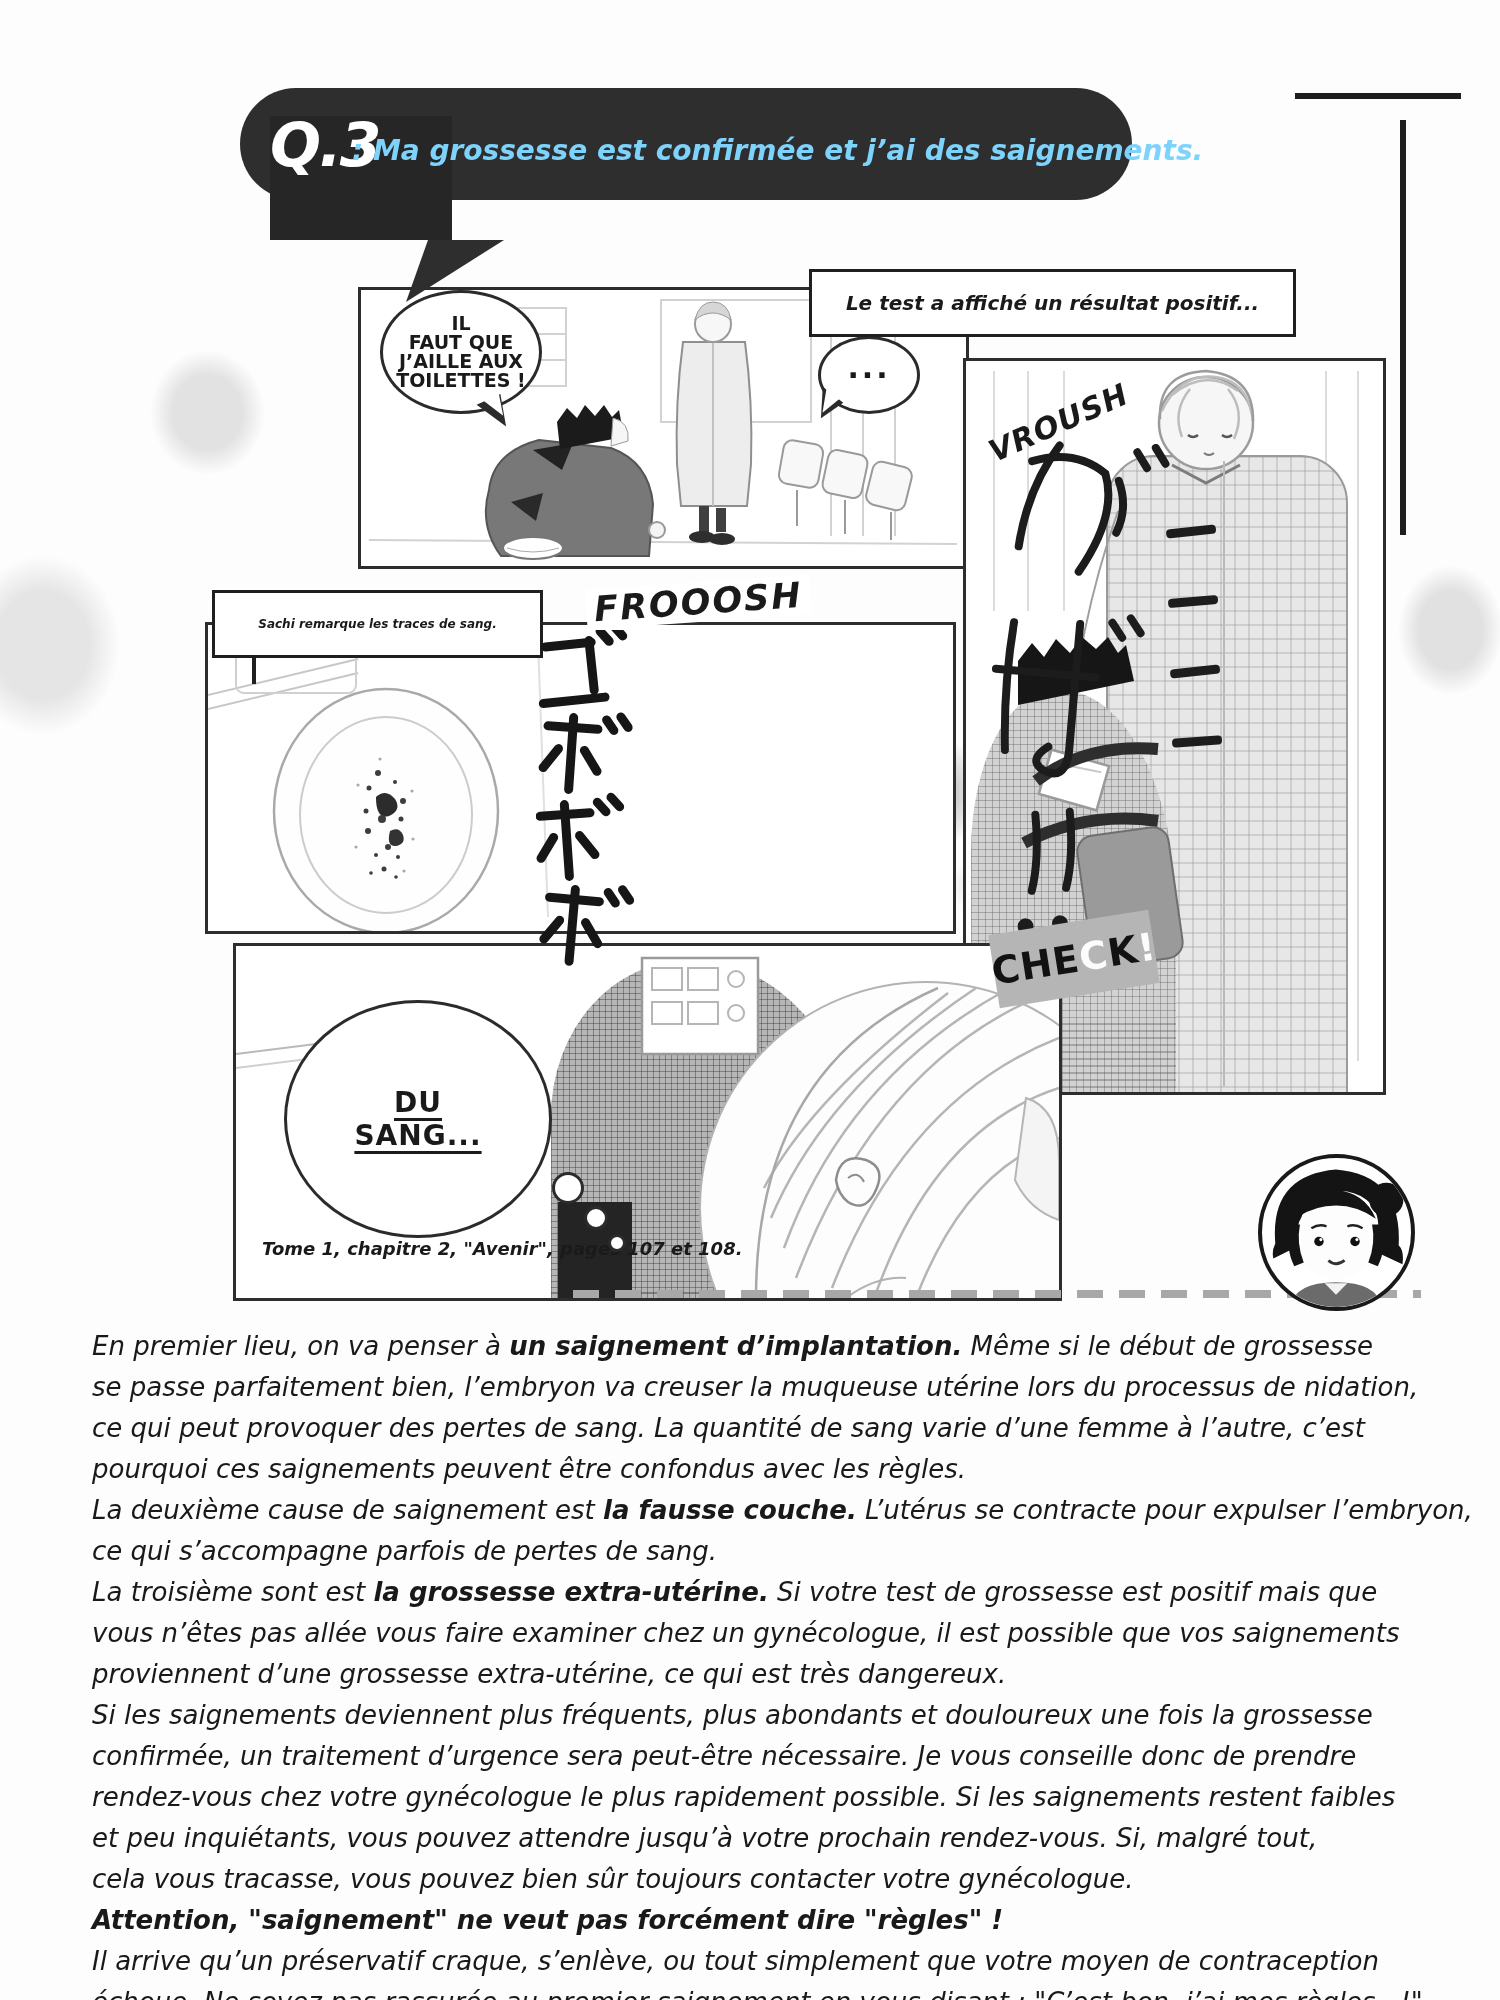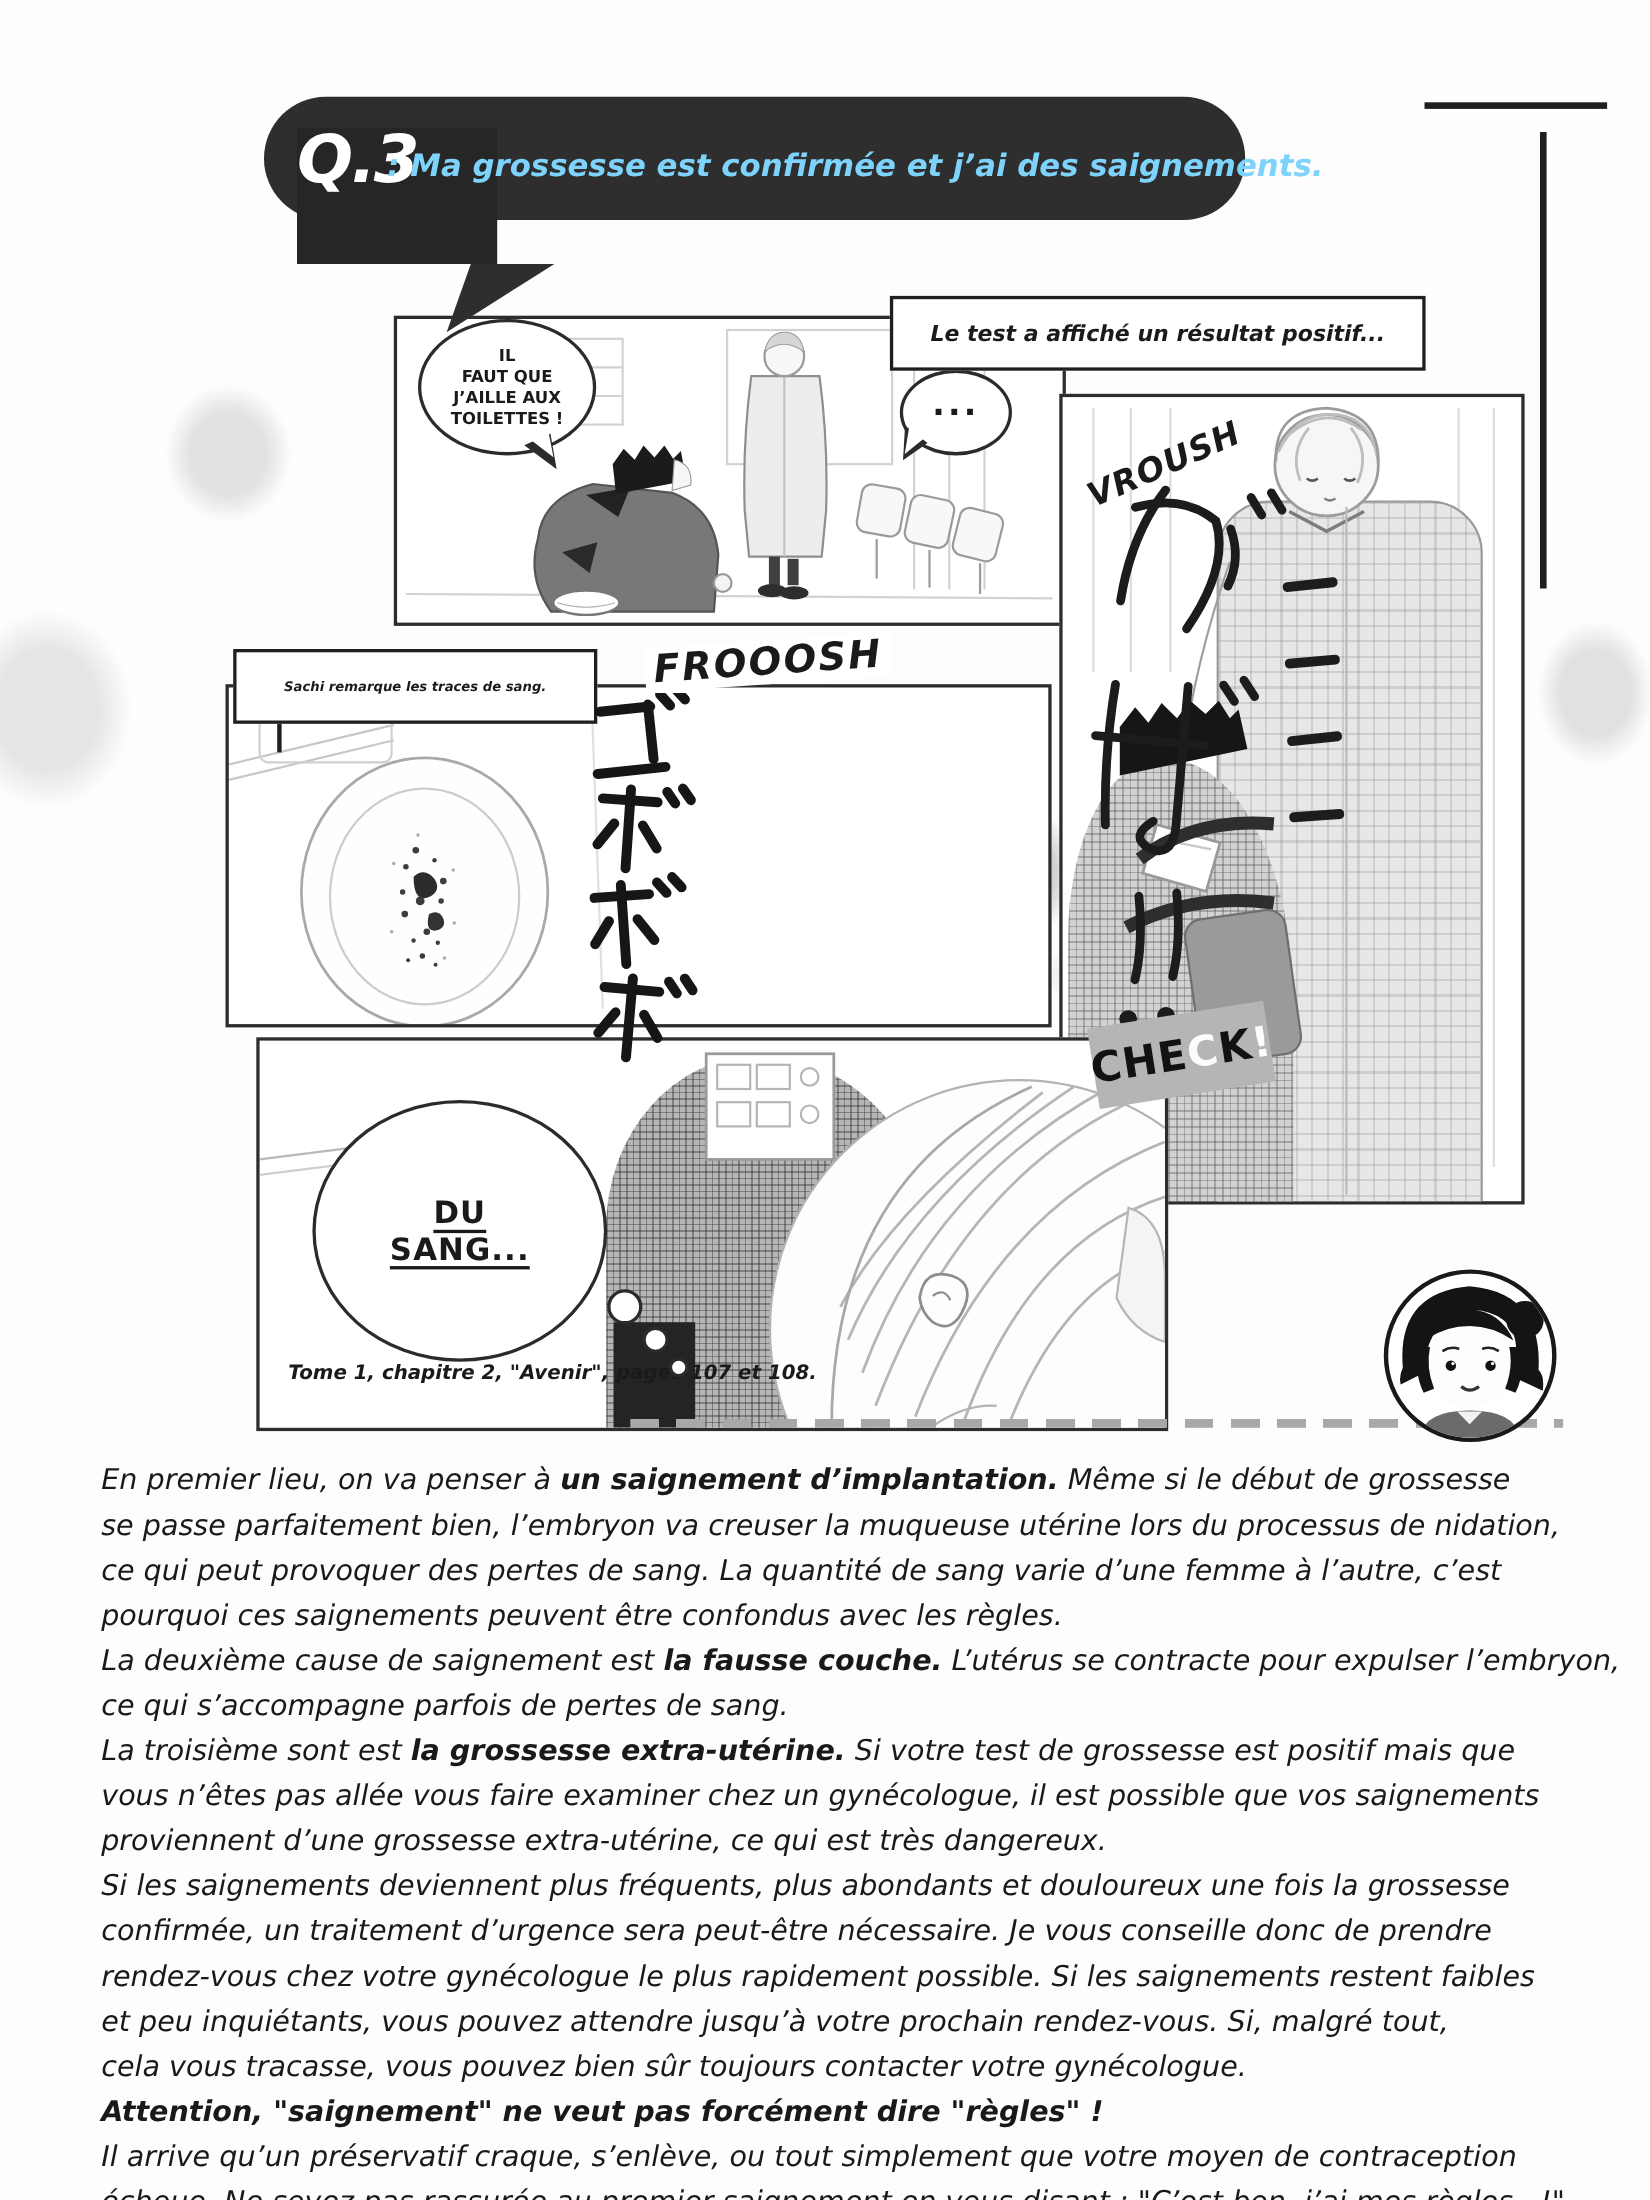--- a/index.html
+++ b/index.html
@@ -33,21 +33,21 @@
   .panel svg{position:absolute;left:0;top:0;}
   
   .capbox{position:absolute;background:#fff;border:3px solid #1f1f1f;display:flex;align-items:center;justify-content:center;
           font-style:italic;font-weight:700;z-index:6;text-align:right;}
   .cap1{left:809px;top:269px;width:481px;height:62px;font-size:20px;}
   .cap2{left:212px;top:590px;width:325px;height:62px;font-size:12px;}
   .cap2line{left:252px;top:650px;width:4px;height:34px;background:#1f1f1f;z-index:5;}
   
   .bub{position:absolute;background:#fff;border:3px solid #2b2b2b;border-radius:50%;z-index:3;
        display:flex;flex-direction:column;align-items:center;justify-content:center;text-align:center;}
-  .bubToilets{left:380px;top:290px;width:156px;height:118px;font-size:15px;font-weight:700;line-height:19px;}
+  .bubToilets{left:380px;top:290px;width:156px;height:118px;font-size:19px;font-weight:700;line-height:19px;}
   .bubDots{left:818px;top:336px;width:96px;height:72px;font-size:30px;font-weight:700;letter-spacing:3px;}
   .bubDots .dots{margin-top:-16px;}
   .tailB{position:absolute;width:0;height:0;border-left:18px solid transparent;border-right:8px solid transparent;border-top:32px solid #2b2b2b;z-index:3;}
   .tailW{position:absolute;width:0;height:0;border-left:12px solid transparent;border-right:5px solid transparent;border-top:22px solid #fff;z-index:3;}
   
   .think{left:284px;top:1000px;width:262px;height:232px;border:3.5px solid #2b2b2b;border-radius:50%;background:#fff;z-index:6;
          display:flex;flex-direction:column;align-items:center;justify-content:center;}
   .think .w{font-size:28px;font-weight:700;letter-spacing:1px;text-decoration:underline;text-underline-offset:6px;text-decoration-thickness:3px;}
   .tc{position:absolute;background:#fff;border:3px solid #2b2b2b;border-radius:50%;z-index:6;}
   

